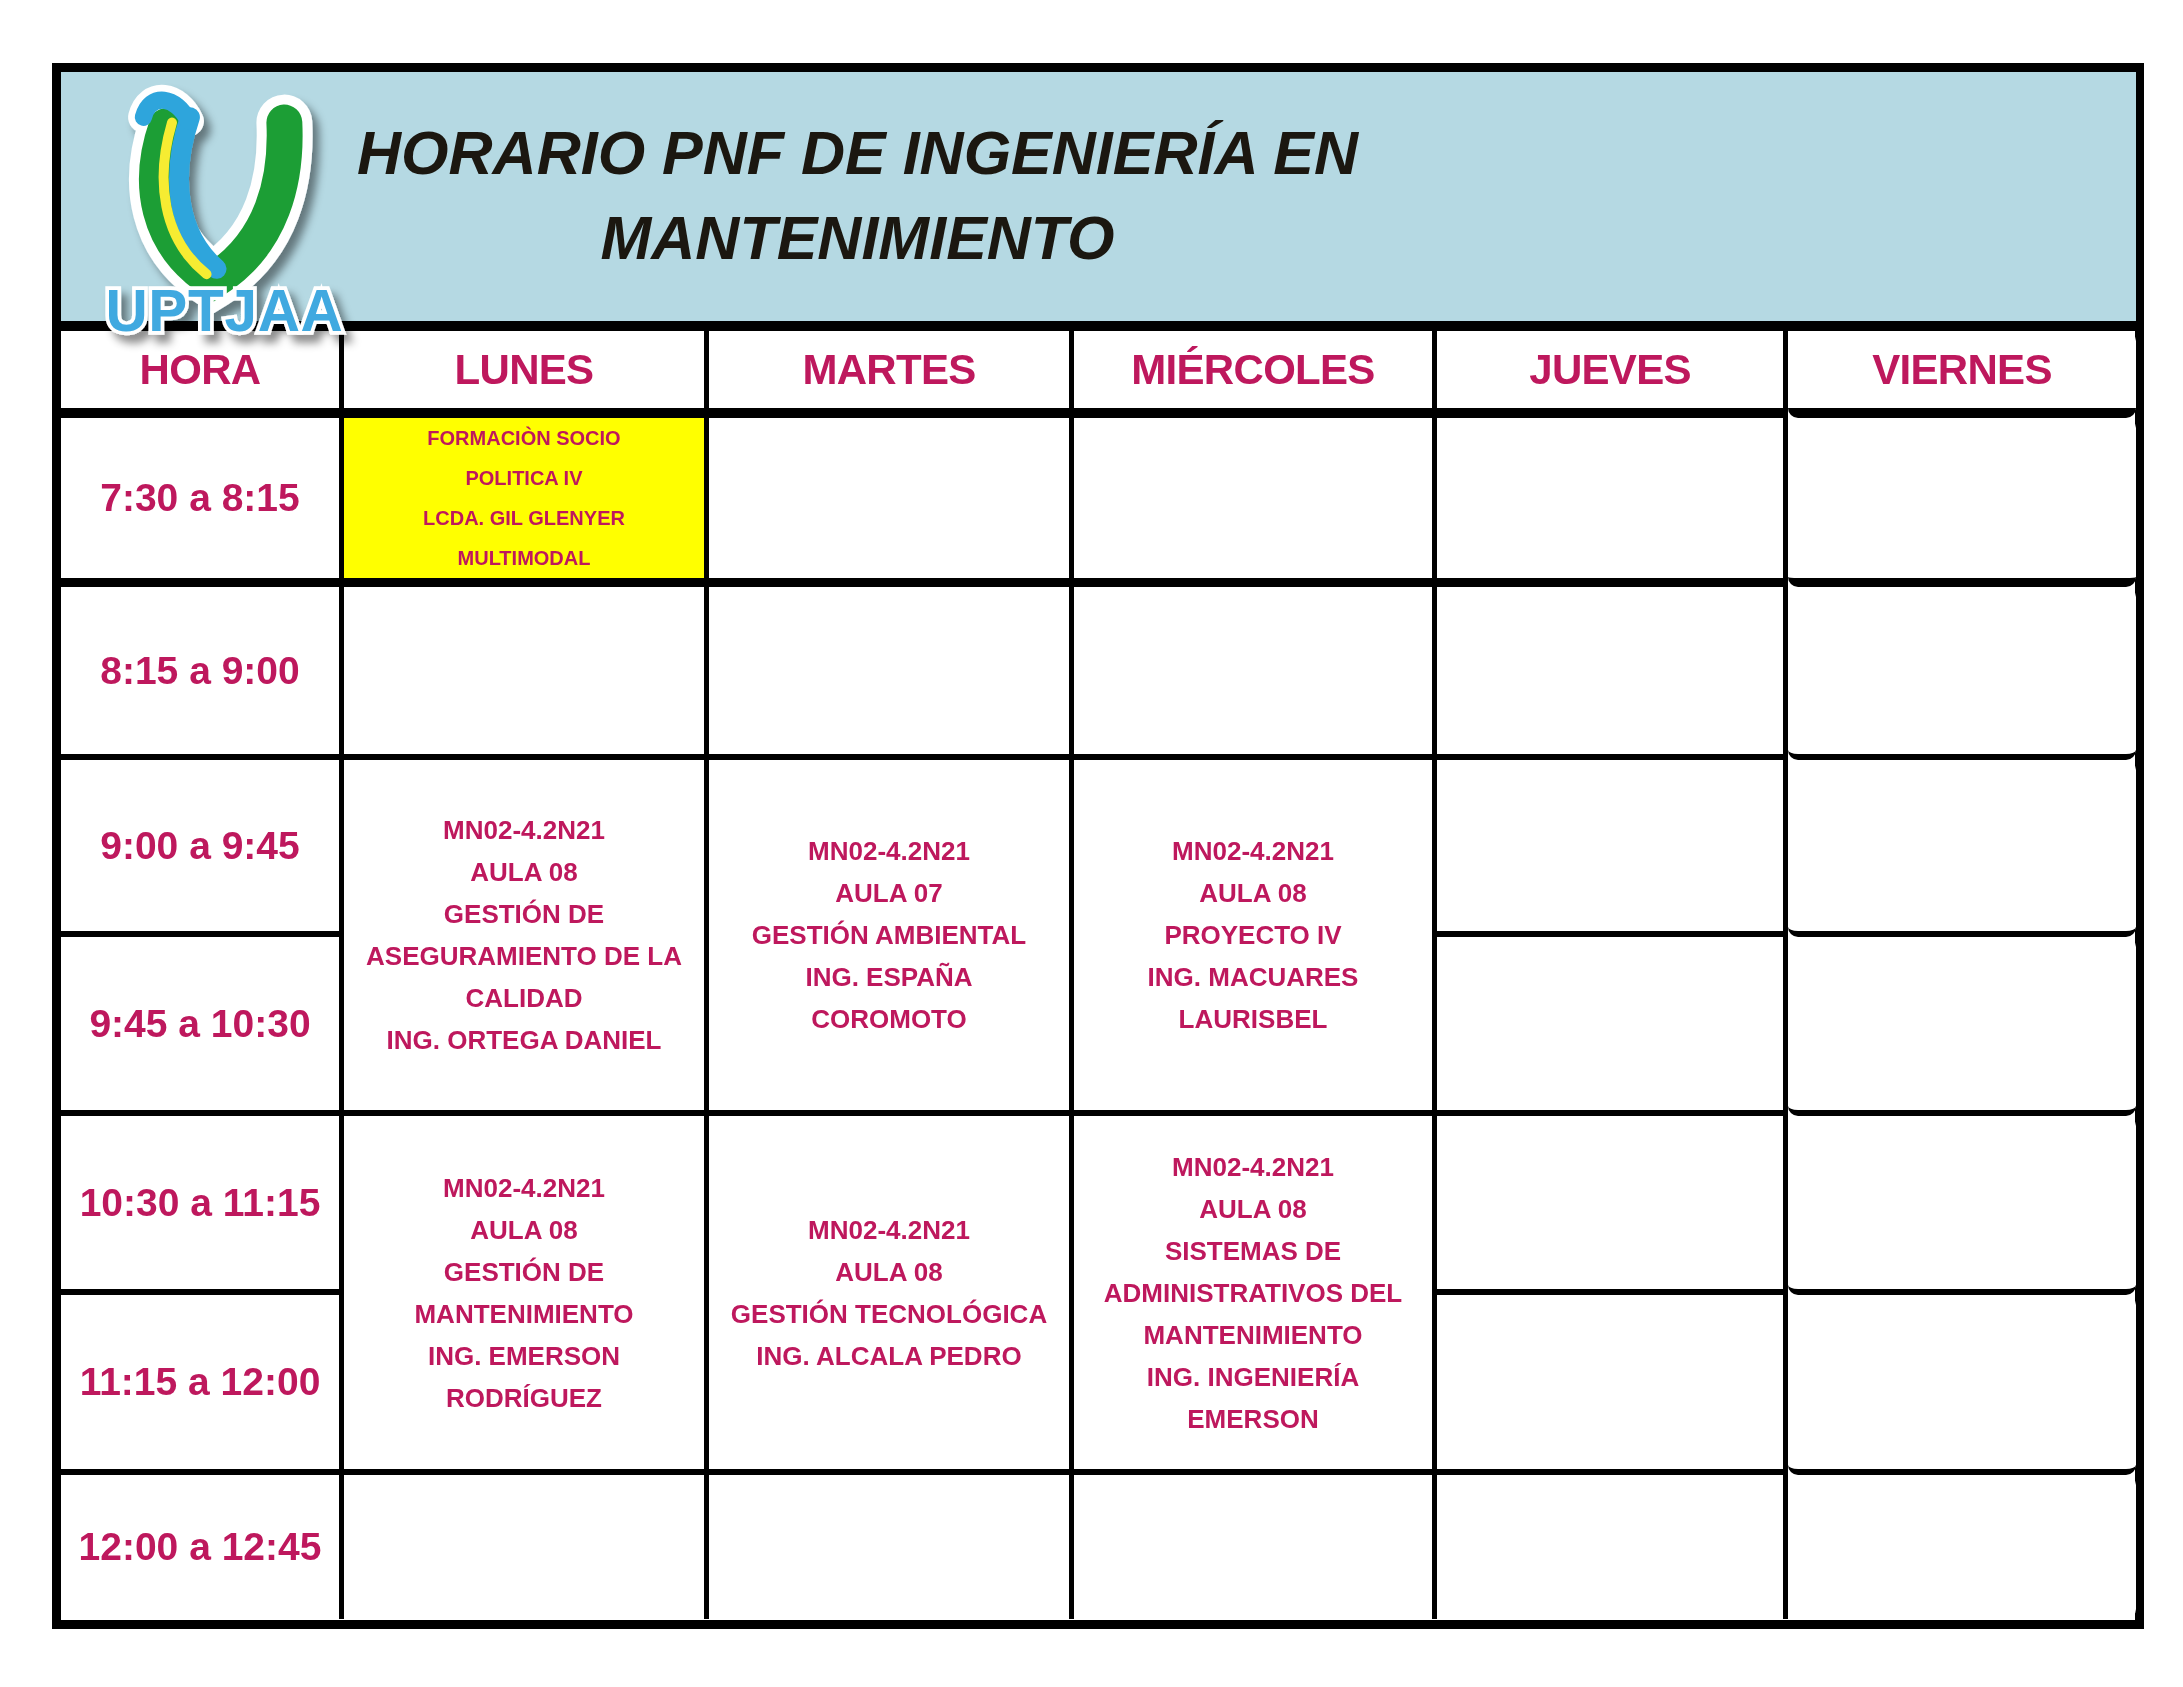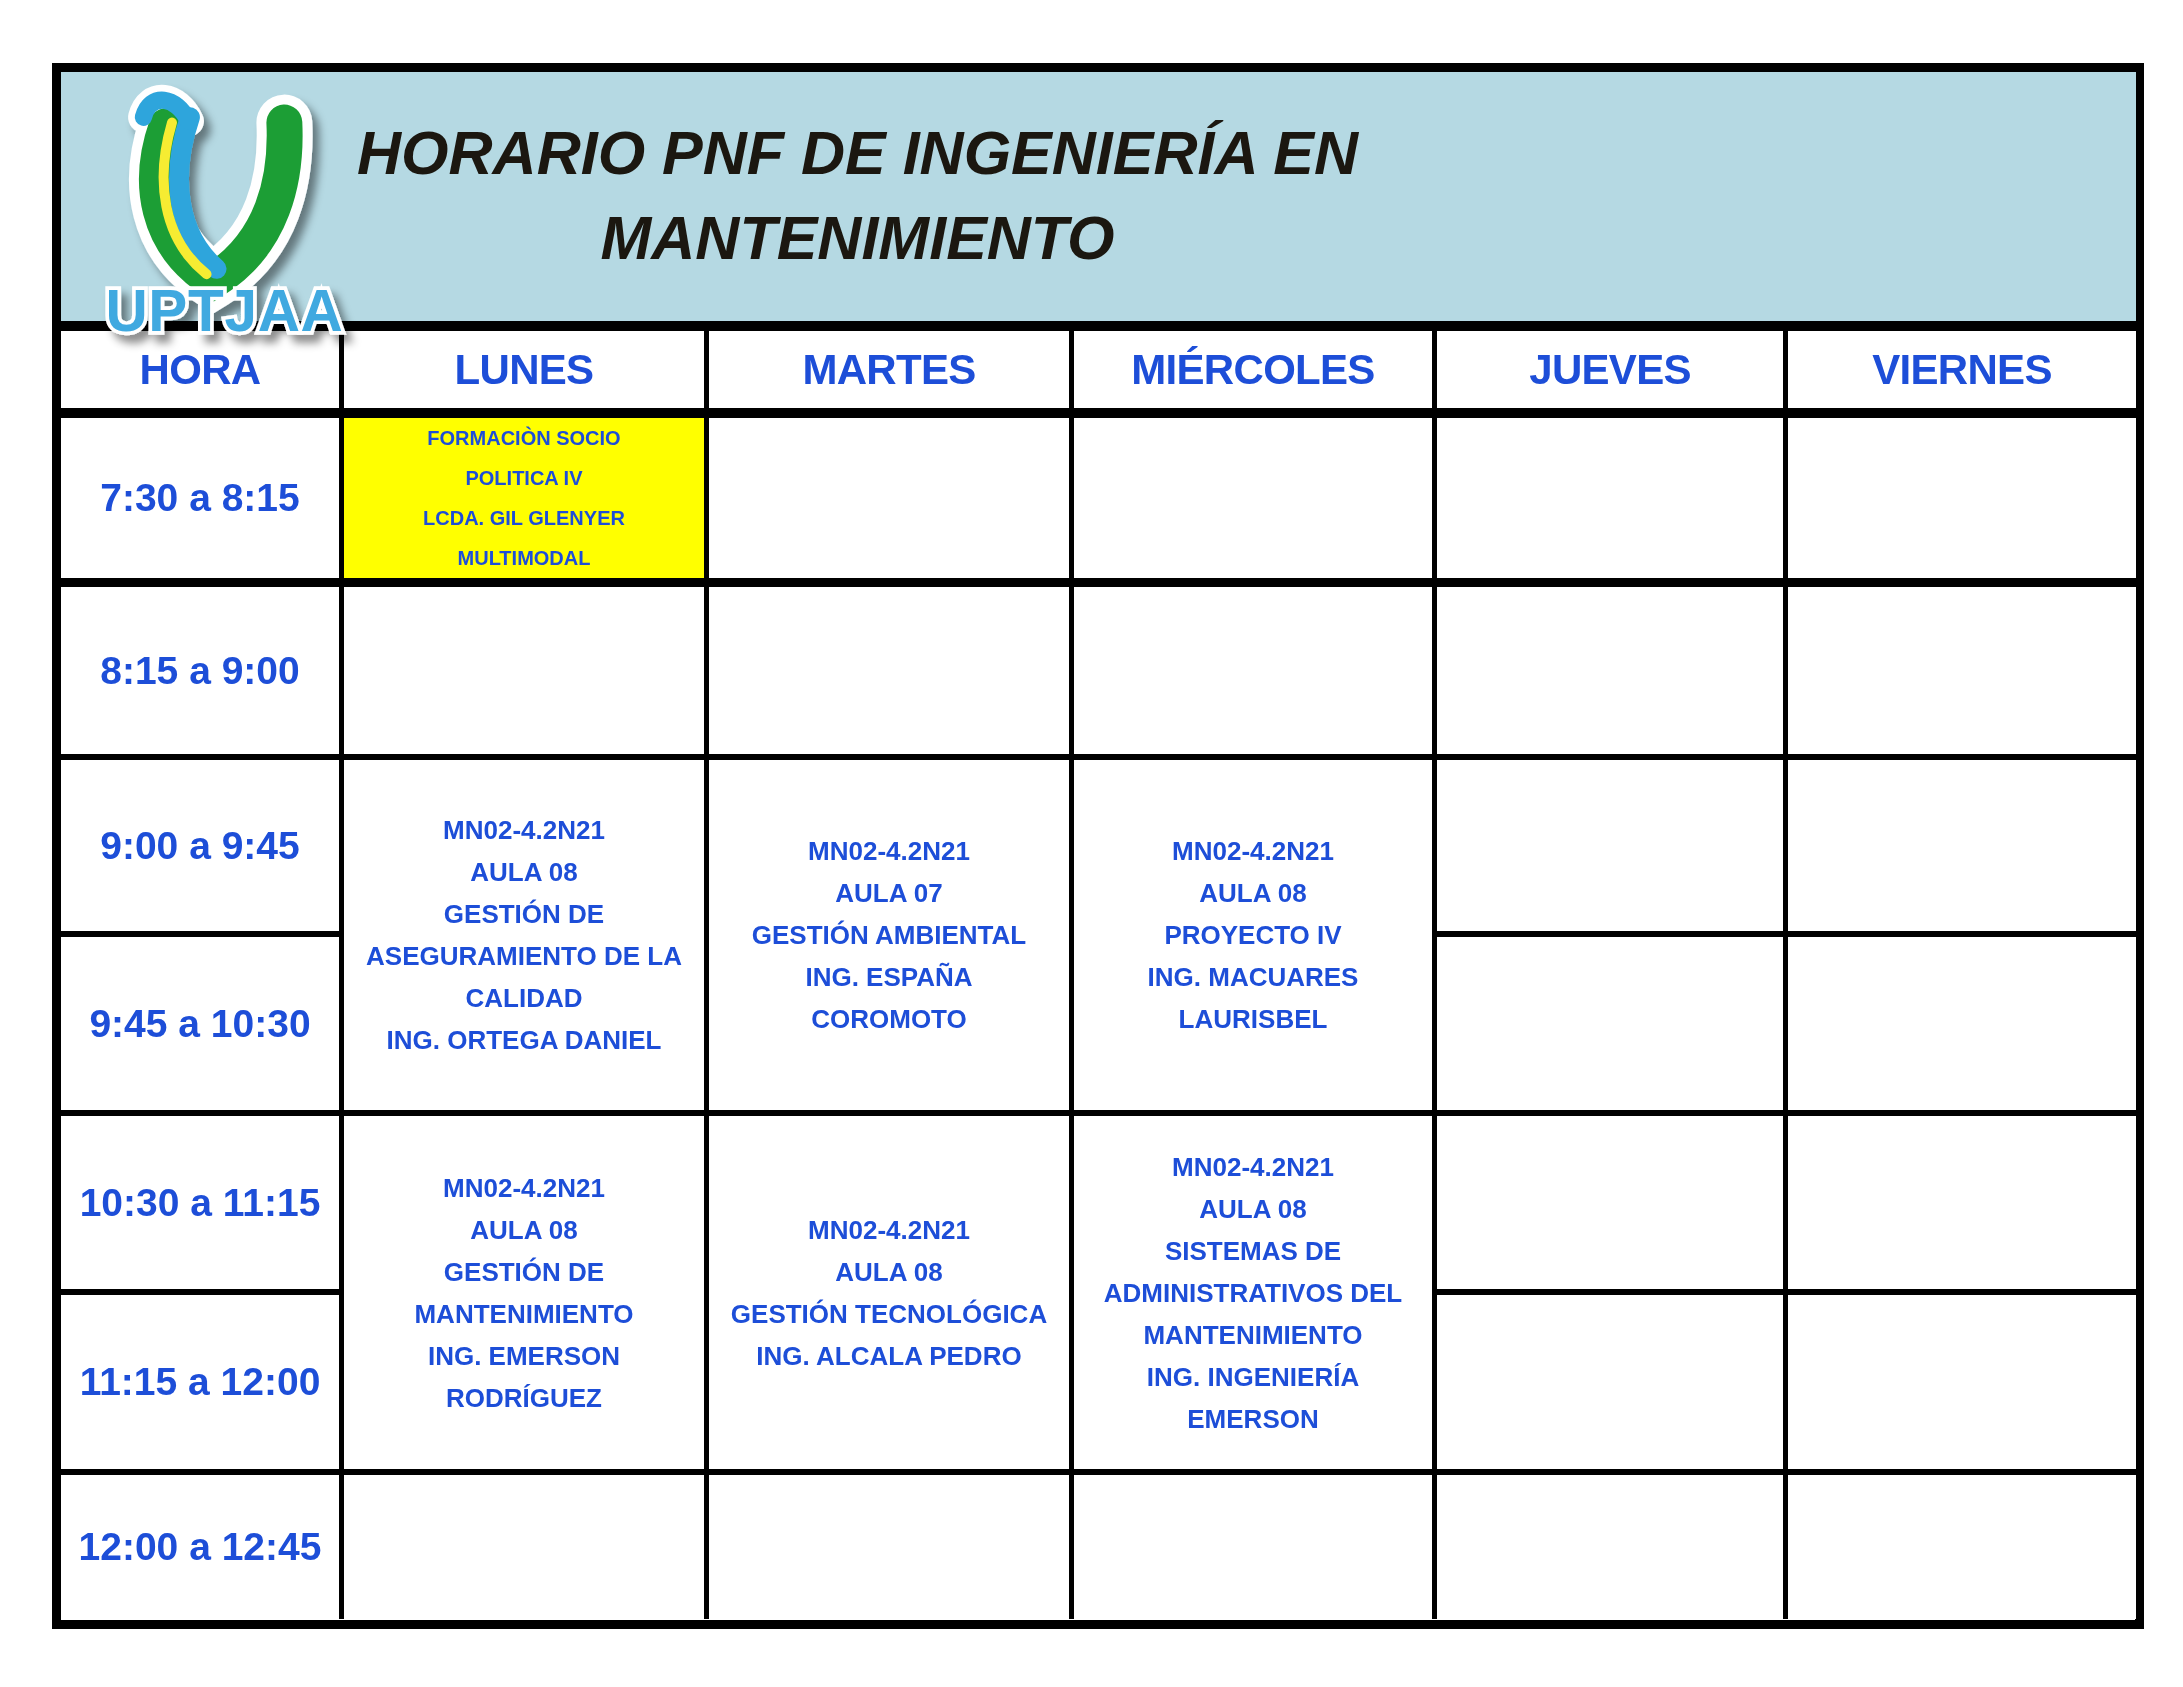--- a/index.html
+++ b/index.html
@@ -58,23 +58,23 @@
     letter-spacing: -2px; white-space: nowrap;
   }
 
   
   .c {
     box-sizing: border-box; background: #fff;
     border-right: 5.3px solid var(--grid-black, #000);
     border-bottom: 6.6px solid var(--grid-black, #000);
     display: flex; flex-direction: column;
     align-items: center; justify-content: center;
-    text-align: center; color: #1d4ed8;
-  }
-  .rlast { border-right: none; }
+    text-align: center; color: #be185d;
+  }
+  .rlast { border-right: none; border-radius: 10px; }
   .hb { border-bottom-width: 10.6px; font-size: 42px; font-weight: bold; letter-spacing: -0.7px; }
   .b14 { border-bottom-width: 9.3px; }
   .b0  { border-bottom: none; }
 
   .time { font-size: 39px; font-weight: bold; white-space: nowrap; }
   .course .line { font-size: 26px; font-weight: bold; line-height: 42px; white-space: nowrap; }
   .yellow { background: var(--highlight-yellow, #FFFF00); }
   .yellow .line { font-size: 20px; line-height: 40px; }
 </style>
 </head>

